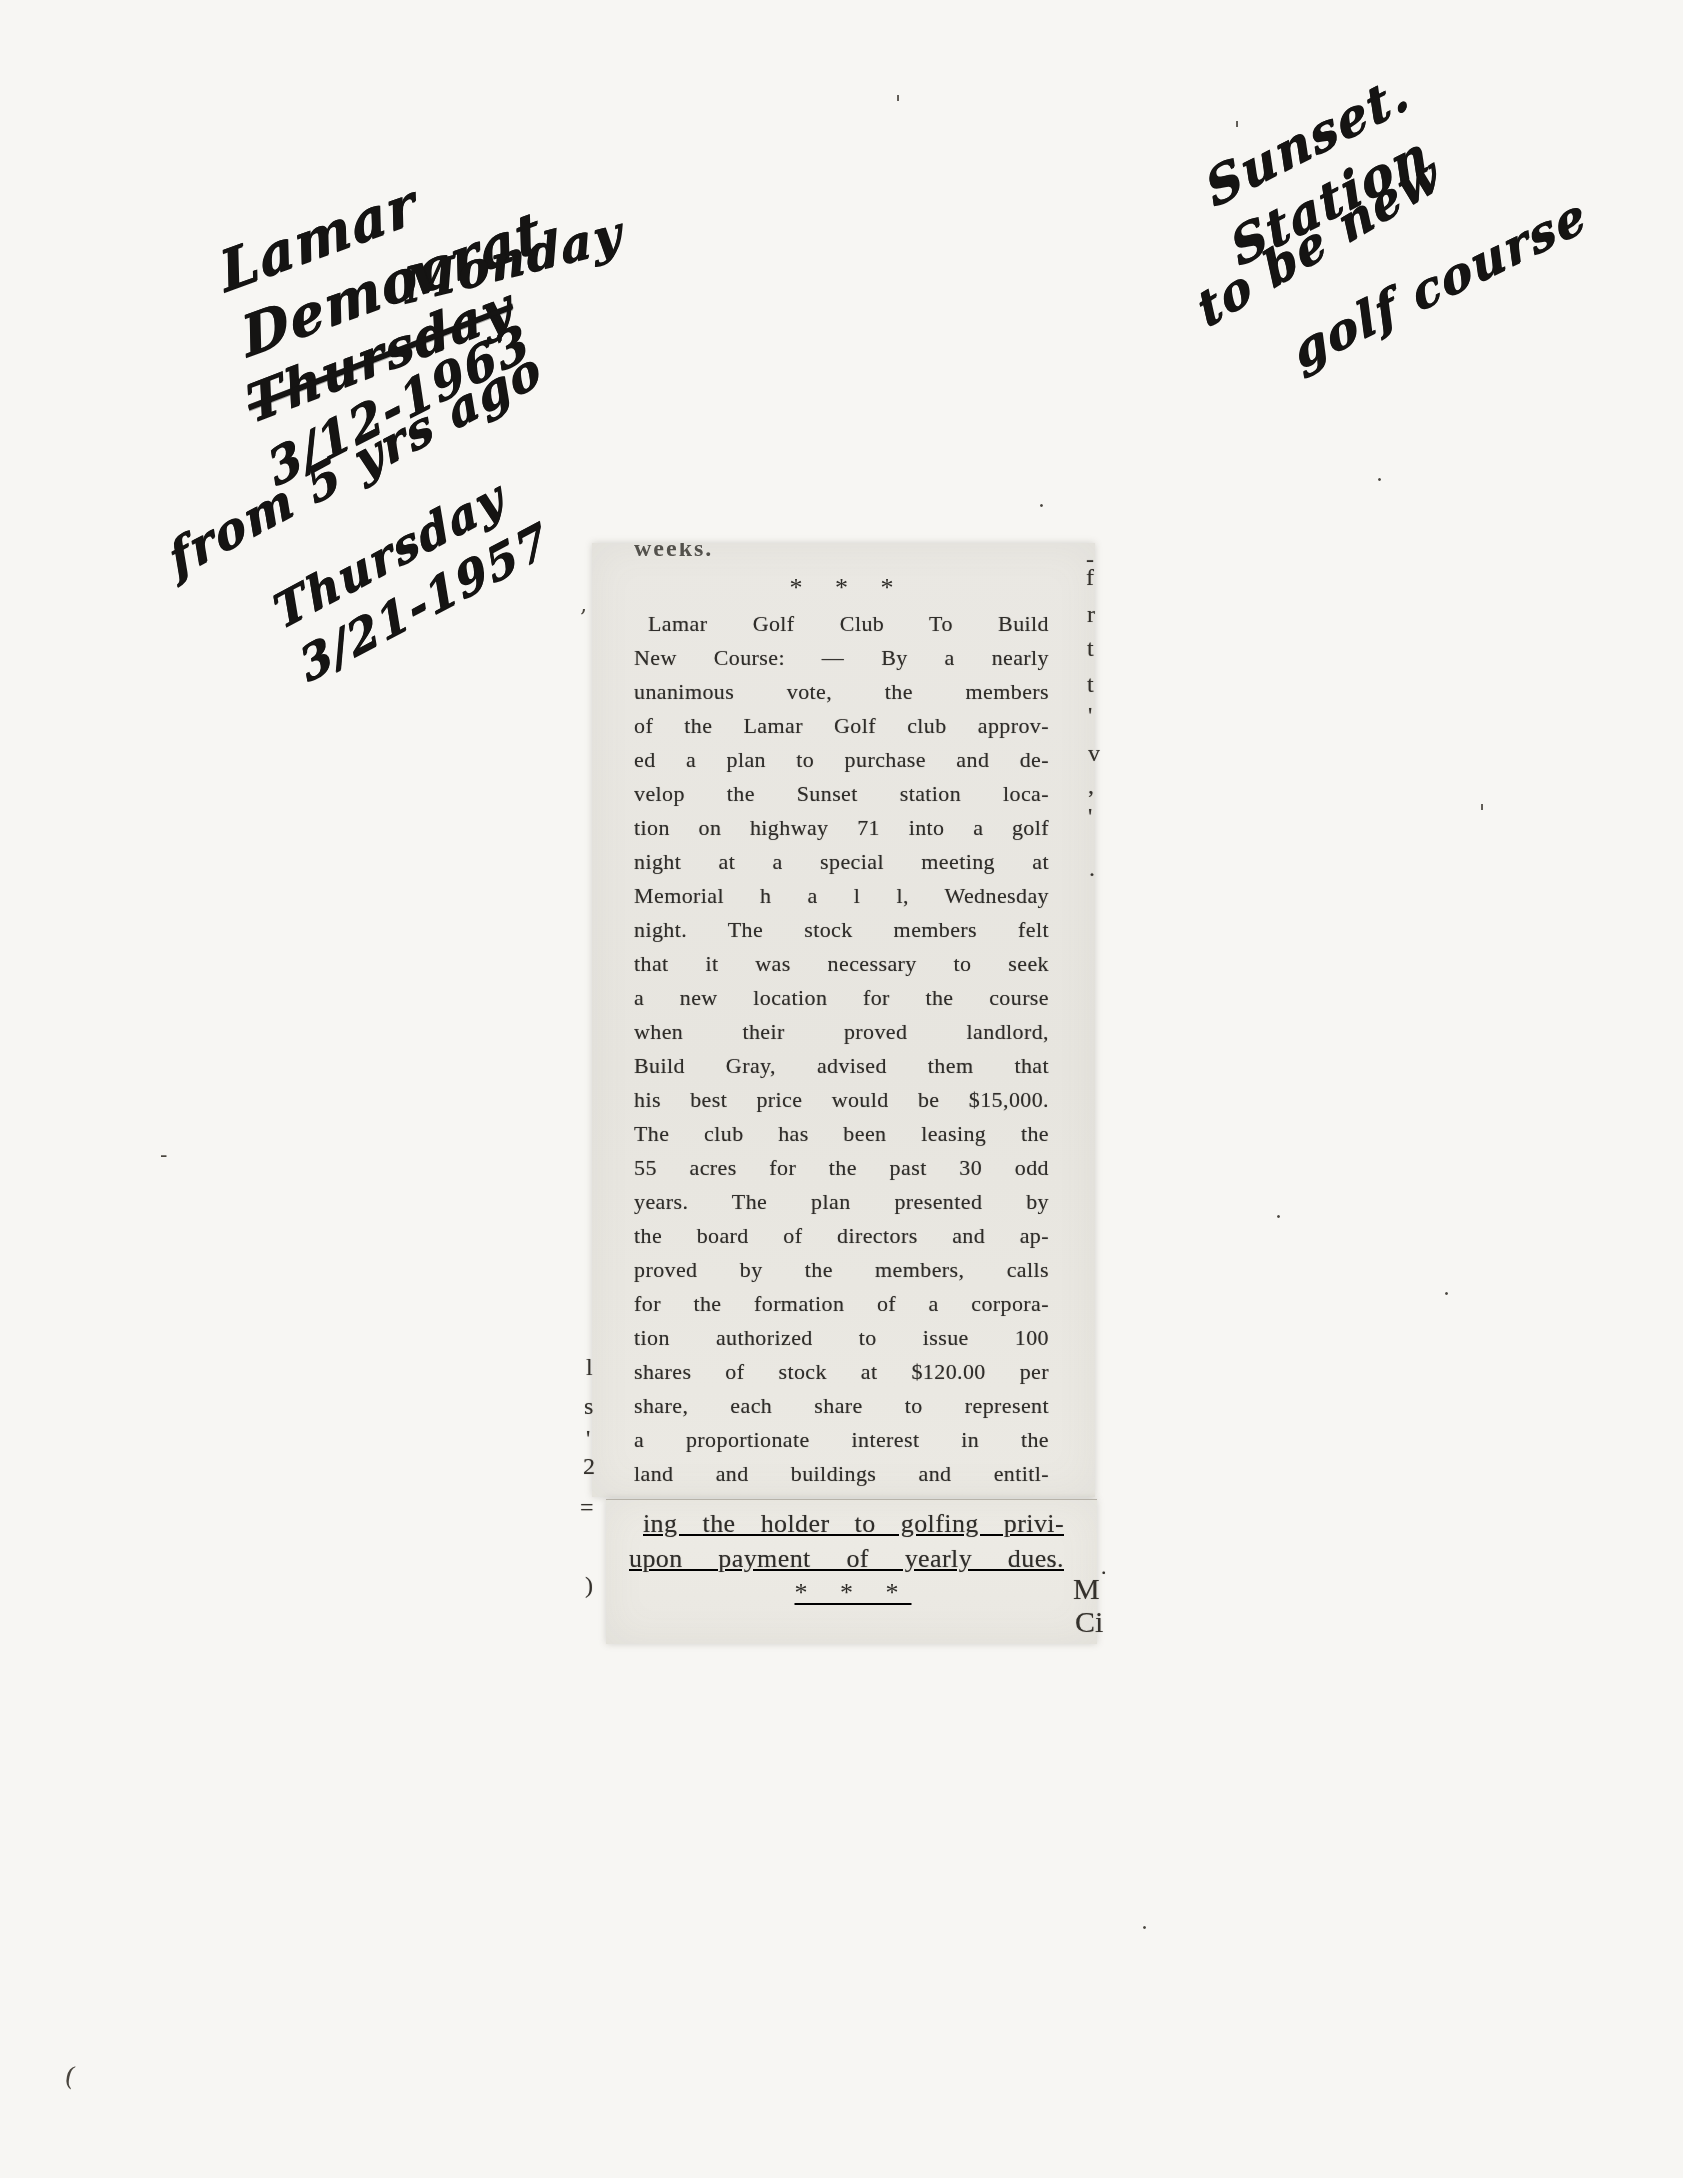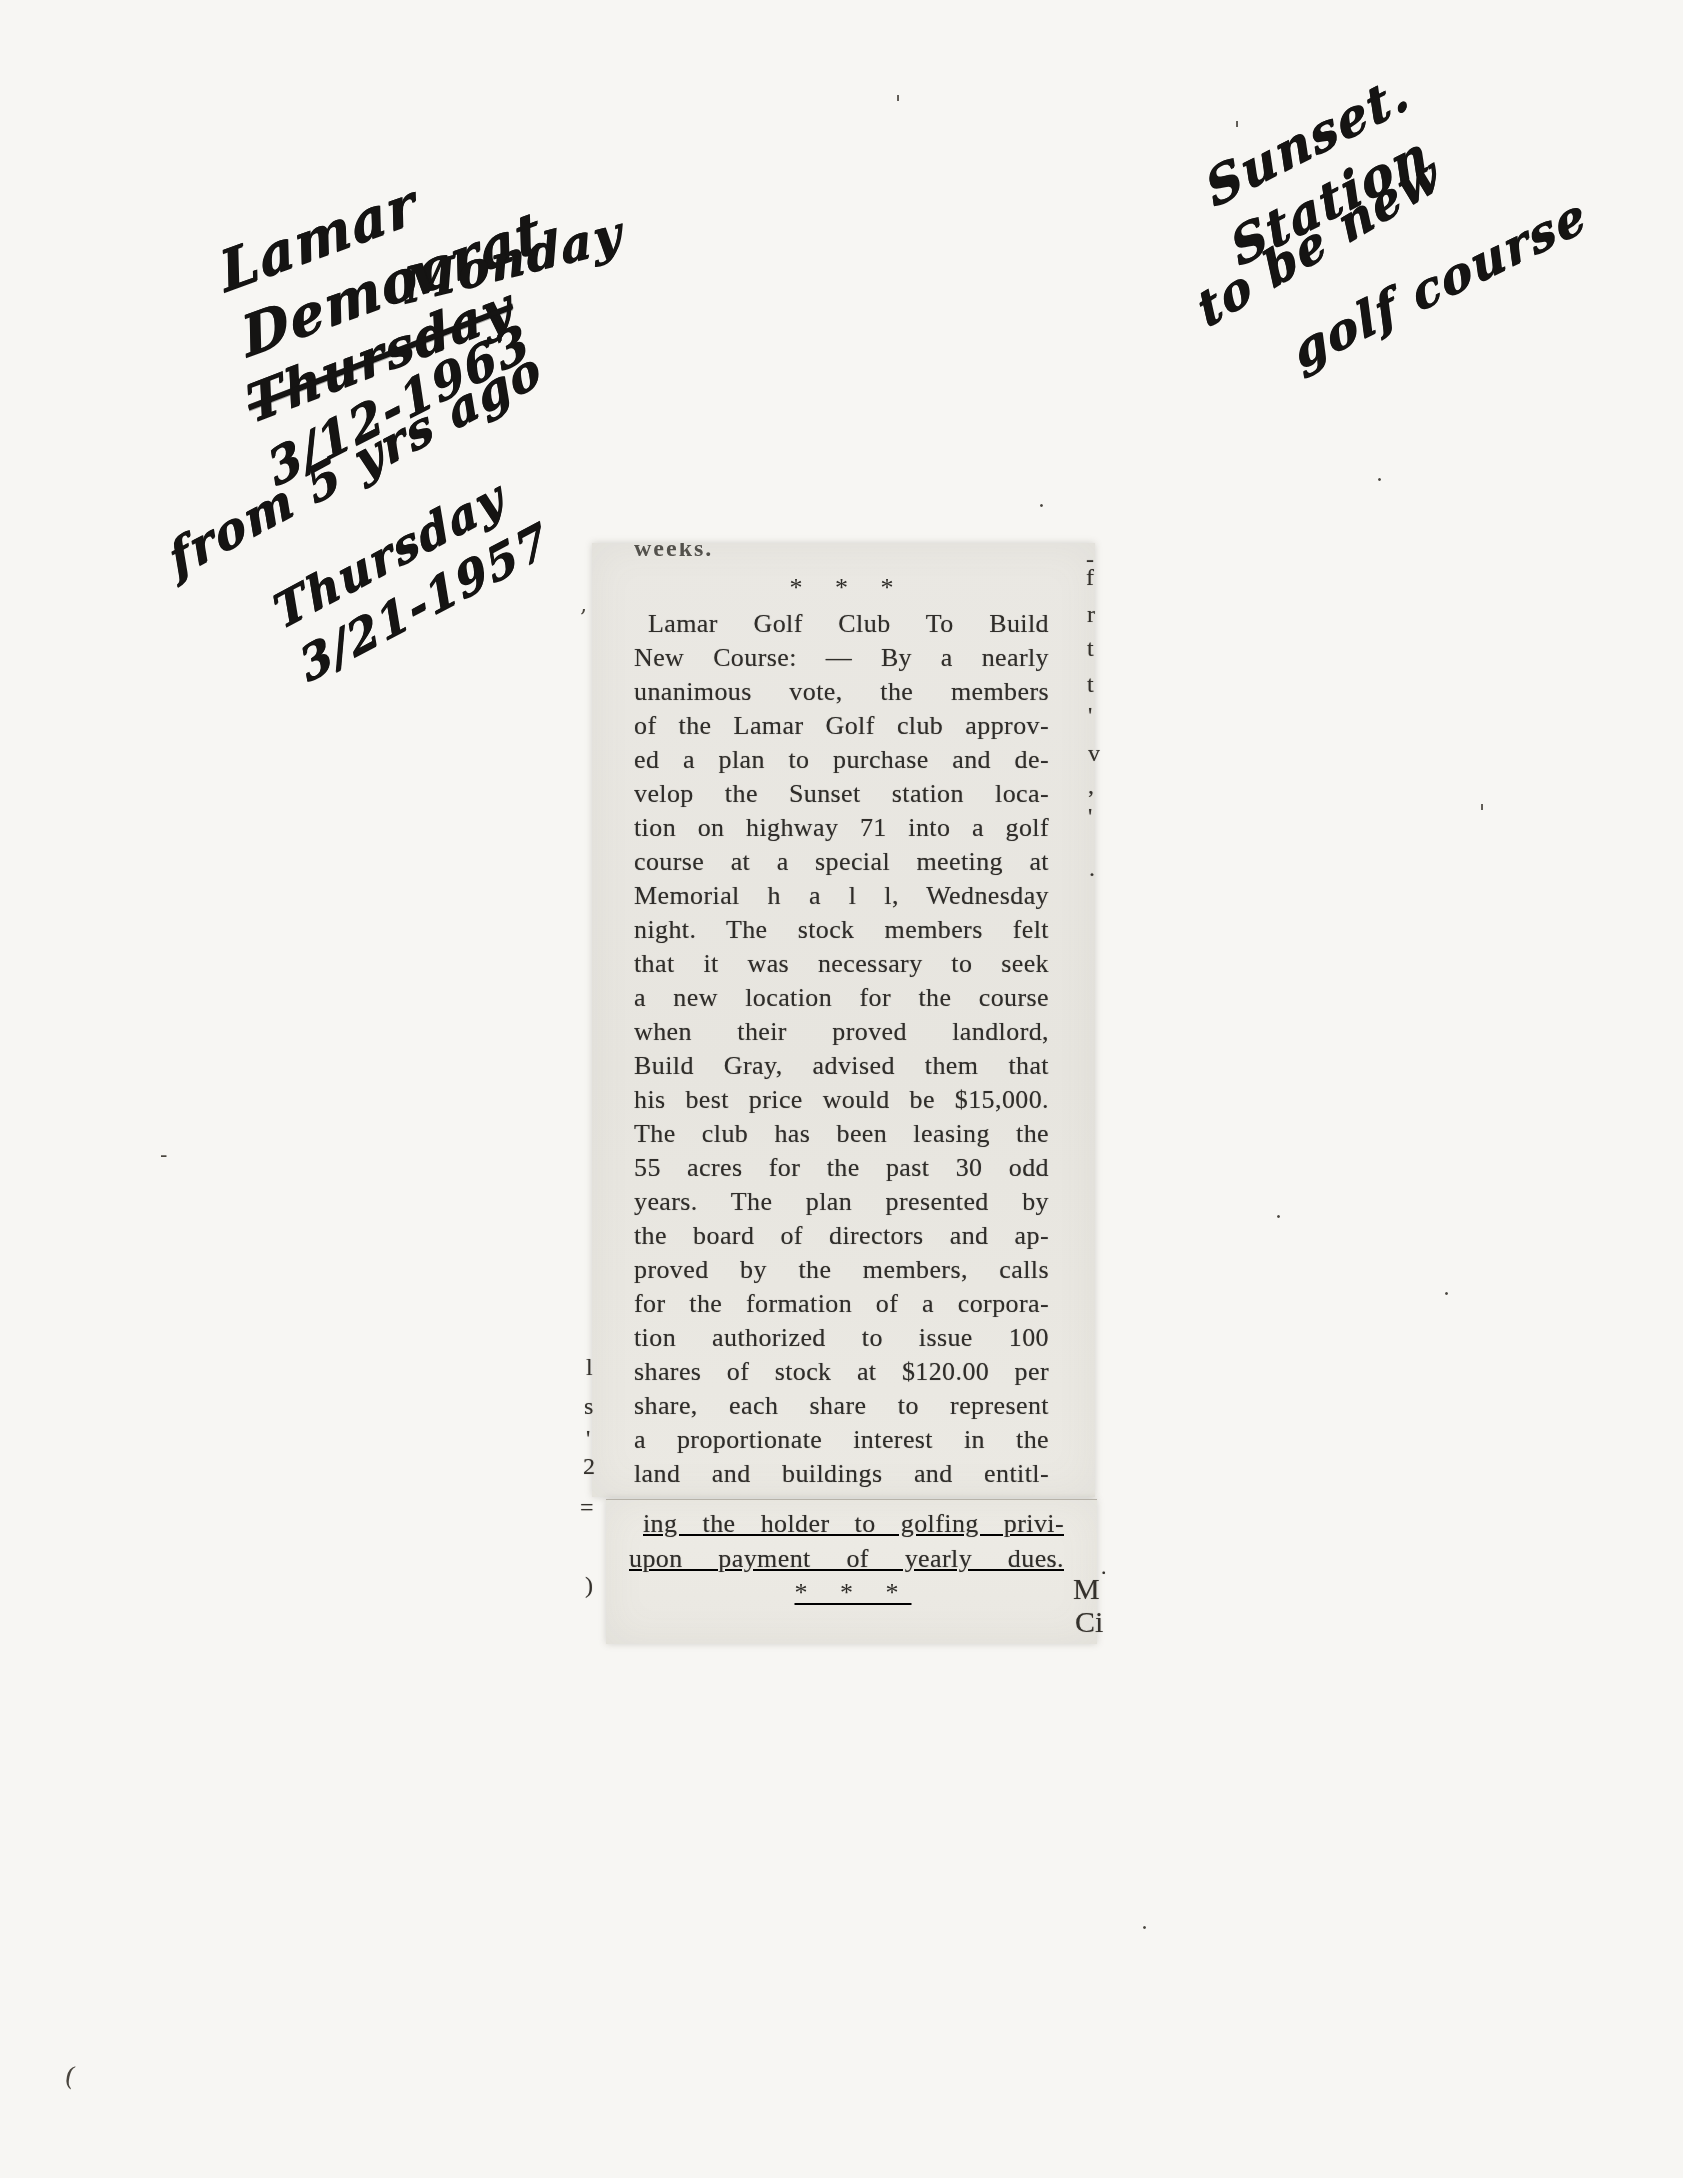--- a/index.html
+++ b/index.html
@@ -55,21 +55,21 @@
   .stars{
     text-align:center;
     font-size:26px;line-height:34px;
     letter-spacing:13px;
     color:#2f2d29;
     padding-left:13px; 
   }
   .stars.top{margin-top:8px;}
   .bodycol{margin-top:2px;}
   .bline{
-    font-size:26px;line-height:34px;height:34px;
+    font-size:22px;line-height:34px;height:34px;
     overflow:hidden;
     text-align:justify;
     color:#2f2d2a;
     letter-spacing:0.4px;word-spacing:2.5px;
     text-shadow:0 0 1px rgba(45,40,34,.45);
   }
   .bline::after{content:"";display:inline-block;width:100%;}
   .bodycol .bline:first-child{text-indent:14px;}
   .piece-lower .bline{font-size:26px;line-height:35px;height:35px;}
   .frag{
@@ -117,21 +117,21 @@
       </div>
       <div class="stars top">* * *</div>
       <div id="body-lines" class="bodycol">
           <div class="bline">Lamar Golf Club To Build</div>
           <div class="bline">New Course: — By a nearly</div>
           <div class="bline">unanimous vote, the members</div>
           <div class="bline">of the Lamar Golf club approv-</div>
           <div class="bline">ed a plan to purchase and de-</div>
           <div class="bline">velop the Sunset station loca-</div>
           <div class="bline">tion on highway 71 into a golf</div>
-          <div class="bline">course at a special meeting at</div>
+          <div class="bline">night at a special meeting at</div>
           <div class="bline">Memorial h a l l, Wednesday</div>
           <div class="bline">night. The stock members felt</div>
           <div class="bline">that it was necessary to seek</div>
           <div class="bline">a new location for the course</div>
           <div class="bline">when their proved landlord,</div>
           <div class="bline">Build Gray, advised them that</div>
           <div class="bline">his best price would be $15,000.</div>
           <div class="bline">The club has been leasing the</div>
           <div class="bline">55 acres for the past 30 odd</div>
           <div class="bline">years. The plan presented by</div>

